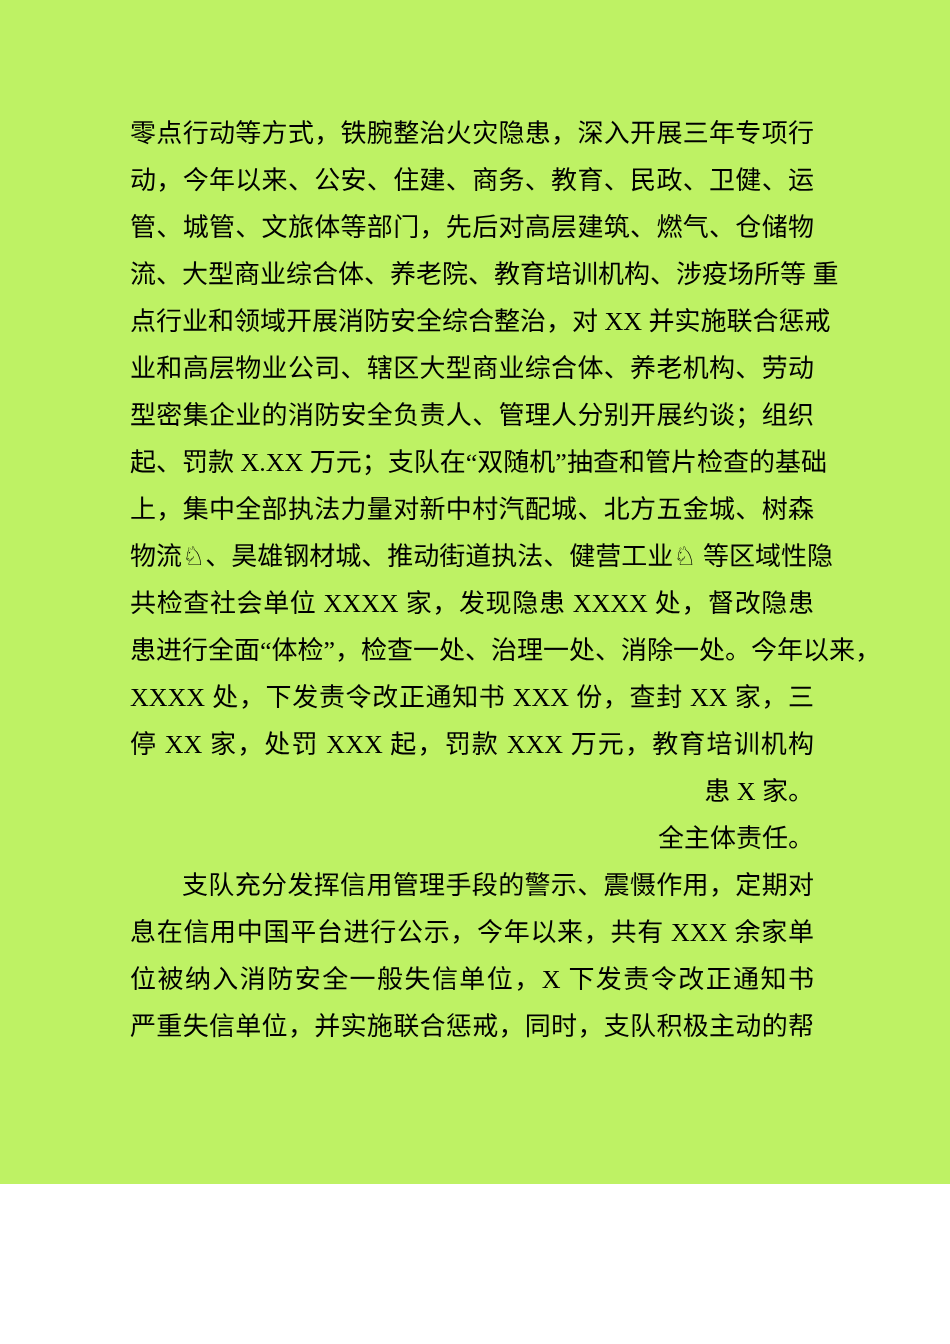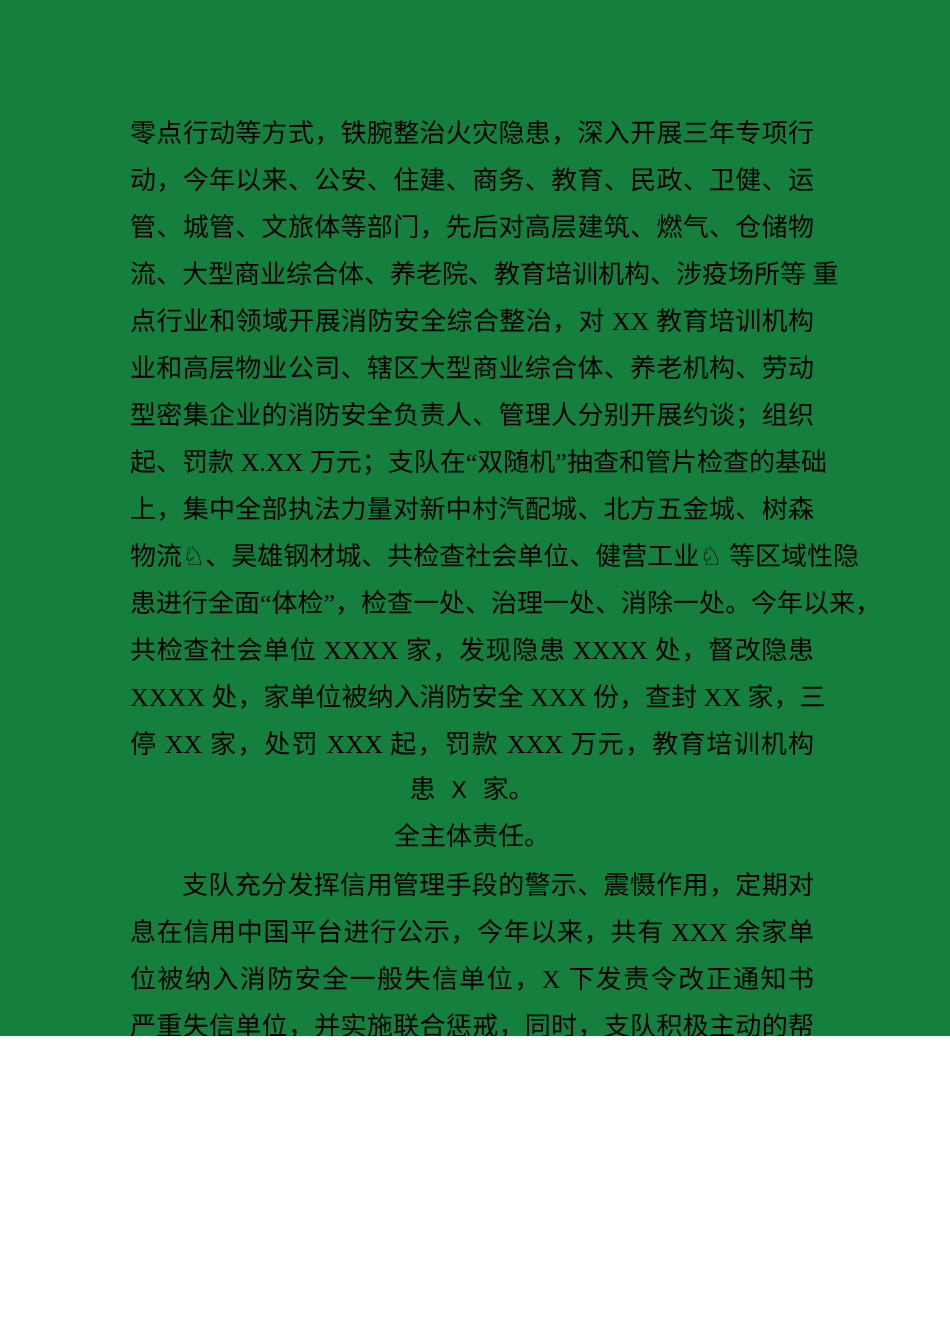--- a/index.html
+++ b/index.html
@@ -3,22 +3,22 @@
 <meta charset="utf-8">
 <style>
   html, body {
     margin: 0;
     padding: 0;
     background: #ffffff;
   }
   .page {
     position: relative;
     width: 950px;
-    height: 1036px;
-    background: #15803d;
+    height: 1184px;
+    background: #bef264;
     overflow: hidden;
   }
   .content {
     position: absolute;
     left: 130px;
     top: 110px;
     width: 684px;
     color: #000000;
     font-family: "Liberation Serif", "DejaVu Serif", serif;
     font-size: 26px;
@@ -26,48 +26,47 @@
   .para { margin: 0; padding: 0; }
   .line {
     height: 47px;
     line-height: 47px;
     white-space: nowrap;
     text-align: justify;
     text-align-last: justify;
     overflow: visible;
   }
   .line.no-just {
-    text-align: center;
+    text-align: right;
     text-align-last: auto;
-    font-family: Liberation Mono, monospace;
   }
   .line.indent {
     text-indent: 2em;
   }
 </style>
 </head>
 <body>
 
 <div class="page">
   <div class="content">
 
     <div class="para">
       <div class="line">零点行动等方式，铁腕整治火灾隐患，深入开展三年专项行</div>
       <div class="line">动，今年以来、公安、住建、商务、教育、民政、卫健、运</div>
       <div class="line">管、城管、文旅体等部门，先后对高层建筑、燃气、仓储物</div>
       <div class="line">流、大型商业综合体、养老院、教育培训机构、涉疫场所等 重</div>
-      <div class="line">点行业和领域开展消防安全综合整治，对 XX 教育培训机构</div>
+      <div class="line">点行业和领域开展消防安全综合整治，对 XX 并实施联合惩戒</div>
       <div class="line">业和高层物业公司、辖区大型商业综合体、养老机构、劳动</div>
       <div class="line">型密集企业的消防安全负责人、管理人分别开展约谈；组织</div>
       <div class="line">起、罚款 X.XX 万元；支队在“双随机”抽查和管片检查的基础</div>
       <div class="line">上，集中全部执法力量对新中村汽配城、北方五金城、树森</div>
-      <div class="line">物流♘、昊雄钢材城、共检查社会单位、健营工业♘ 等区域性隐</div>
+      <div class="line">物流♘、昊雄钢材城、推动街道执法、健营工业♘ 等区域性隐</div>
+      <div class="line">共检查社会单位 XXXX 家，发现隐患 XXXX 处，督改隐患</div>
       <div class="line">患进行全面“体检”，检查一处、治理一处、消除一处。今年以来，</div>
-      <div class="line">共检查社会单位 XXXX 家，发现隐患 XXXX 处，督改隐患</div>
-      <div class="line">XXXX 处，家单位被纳入消防安全 XXX 份，查封 XX 家，三</div>
+      <div class="line">XXXX 处，下发责令改正通知书 XXX 份，查封 XX 家，三</div>
       <div class="line">停 XX 家，处罚 XXX 起，罚款 XXX 万元，教育培训机构</div>
       <div class="line no-just">患 X 家。</div>
     </div>
 
     <div class="para">
       <div class="line no-just">全主体责任。</div>
     </div>
 
     <div class="para">
       <div class="line indent">支队充分发挥信用管理手段的警示、震慑作用，定期对</div>

